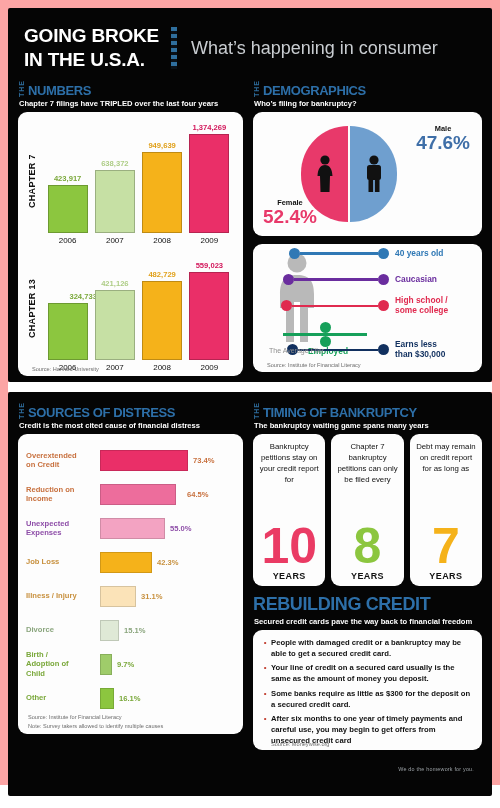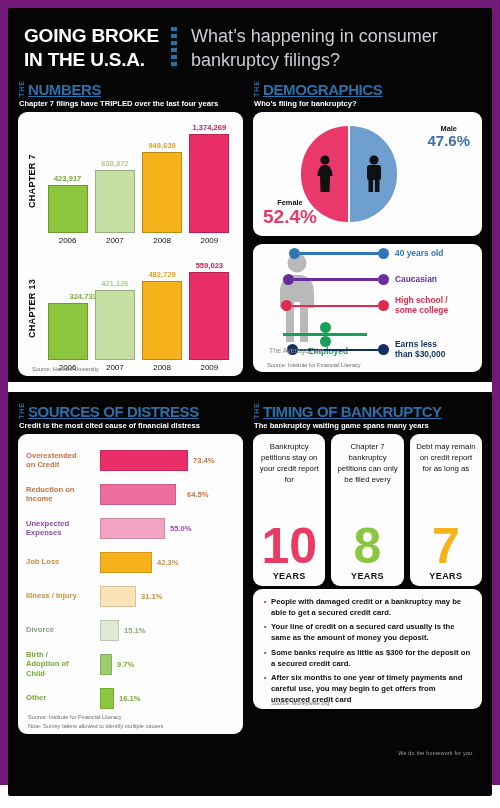--- a/index.html
+++ b/index.html
@@ -2,42 +2,42 @@
 <html><head>
 <meta charset="utf-8">
 <style>
   * { box-sizing: border-box; margin: 0; padding: 0; }
   body {
     width: 500px; height: 808px;
     background: #ffffff;
     font-family: "Liberation Sans", sans-serif;
     overflow: hidden;
   }
-  .page { width: 500px; height: 785px; padding: 8px 8px 4px 8px; background:#701a75; }
+  .page { width: 500px; height: 785px; padding: 8px 8px 4px 8px; background:#fca5a5; }
 
   .panel { background: #050505; border-radius: 2px; }
   .panel-top { height: 374px; padding: 10px 10px 6px 10px; }
   .gap { height: 10px; background:#fff; }
   .panel-bottom { height: 404px; padding: 8px 10px 4px 10px; }
 
   
   .masthead { display:flex; align-items:center; height:60px; padding-left:6px; }
   .mast-left { font-size: 19px; font-weight: bold; color:#ffffff; line-height: 1.28;
                letter-spacing:-0.2px; white-space:nowrap; }
   .mast-divider { width: 6px; height: 42px; margin: 0 14px 0 12px;
      background: repeating-linear-gradient(to bottom, #2f6f9e 0 4px, #0a1118 4px 7px); }
   .mast-right { font-size: 18px; color:#c9cdd1; line-height: 1.34; font-weight:400; }
 
   
   .sec-head { display:flex; align-items:flex-end; gap:3px; }
   .sec-the { font-size: 7px; font-weight:bold; color:#2e6c9c; letter-spacing:1px;
              writing-mode: vertical-rl; transform: rotate(180deg); line-height:1;
              padding-bottom:2px; }
-  .sec-title { font-size: 15px; font-weight:bold; color:#2d6fa8; letter-spacing:-0.4px;
-               line-height:1;text-decoration:underline; }
+  .sec-title { font-size: 13px; font-weight:bold; color:#2d6fa8; letter-spacing:-0.4px;
+               line-height:1; }
   .sec-sub { font-size: 7.6px; font-weight:bold; color:#ffffff; margin: 2px 0 4px 1px; }
 
   
   .card { background:#fdfdfd; border-radius:9px; position:relative; }
 
   
   .cols { display:flex; gap:10px; }
   .col-left { width: 228px; }
   .col-right { width: 232px; }
 
@@ -59,21 +59,21 @@
   .pie-card { height: 124px; padding:6px; display:flex; align-items:center; }
   .pie-wrap { position:relative; width: 96px; height: 96px; margin-left: 42px; }
   .pie-half { position:absolute; top:0; height:96px; width:47px;
               display:flex; align-items:center; justify-content:center; }
   .pie-f { left:0; background:#e8396a; border-radius:48px 0 0 48px; }
   .pie-m { right:0; background:#6f9fcf; border-radius:0 48px 48px 0; }
   .lbl-female { position:absolute; left:10px; bottom:8px; text-align:center; }
   .lbl-male   { position:absolute; right:12px; top:12px; text-align:center; }
   .lbl-name { font-size: 7.4px; font-weight:bold; color:#111; }
   .lbl-pct-f { font-size: 19px; font-weight:bold; color:#e8396a; line-height:1.1; }
-  .lbl-pct-m { font-size: 15px; font-weight:bold; color:#3f6fa8; line-height:1.1; }
+  .lbl-pct-m { font-size: 19px; font-weight:bold; color:#3f6fa8; line-height:1.1; }
 
   
   .filer-card { height: 128px; margin-top: 8px; padding: 6px; position:relative; }
   .filer-row { position:absolute; display:flex; align-items:center;justify-content:center; }
   .dot { width: 11px; height: 11px; border-radius:50%; flex:none; }
   .line { height: 2.5px; }
   .dot2 { width: 11px; height: 11px; border-radius:50%; flex:none; }
   .frow-text { font-size: 8.4px; font-weight:bold; margin-left:6px; line-height:1.16; }
   .filer-cap { position:absolute; left:16px; bottom:18px; font-size:7px; color:#8d8d8d; }
 
@@ -119,21 +119,20 @@
   <div class="panel panel-top">
 
     <div class="masthead">
       <div class="mast-left">
         <div>GOING BROKE</div>
         <div>IN THE U.S.A.</div>
       </div>
       <div class="mast-divider"></div>
       <div class="mast-right">
         <div>What’s happening in consumer</div>
-        <div>bankruptcy filings?</div>
       </div>
     </div>
 
     <div class="cols">
 
       <div class="col-left">
         <div class="sec-head">
           <span class="sec-the">THE</span>
           <span class="sec-title">NUMBERS</span>
         </div>
@@ -379,20 +378,24 @@
               <div class="t-num" style="color: rgb(140, 198, 63);">8</div>
               <div class="t-years">YEARS</div>
             </div>
             <div class="card t-card">
               <div class="t-text">Debt may remain on credit report for as long as</div>
               <div class="t-num" style="color: rgb(245, 178, 26);">7</div>
               <div class="t-years">YEARS</div>
             </div>
           </div>
 
+        <div class="rebuild-head">
+          <div class="reb-title">REBUILDING CREDIT</div>
+          <div class="sec-sub">Secured credit cards pave the way back to financial freedom</div>
+        </div>
 
         <div class="card rebuild-card">
           <div id="reb-list">
               <div class="reb-li">
                 <div class="reb-bullet">•</div>
                 <div class="reb-text">People with damaged credit or a bankruptcy may be able to get a secured credit card.</div>
               </div>
               <div class="reb-li">
                 <div class="reb-bullet">•</div>
                 <div class="reb-text">Your line of credit on a secured card usually is the same as the amount of money you deposit.</div>

